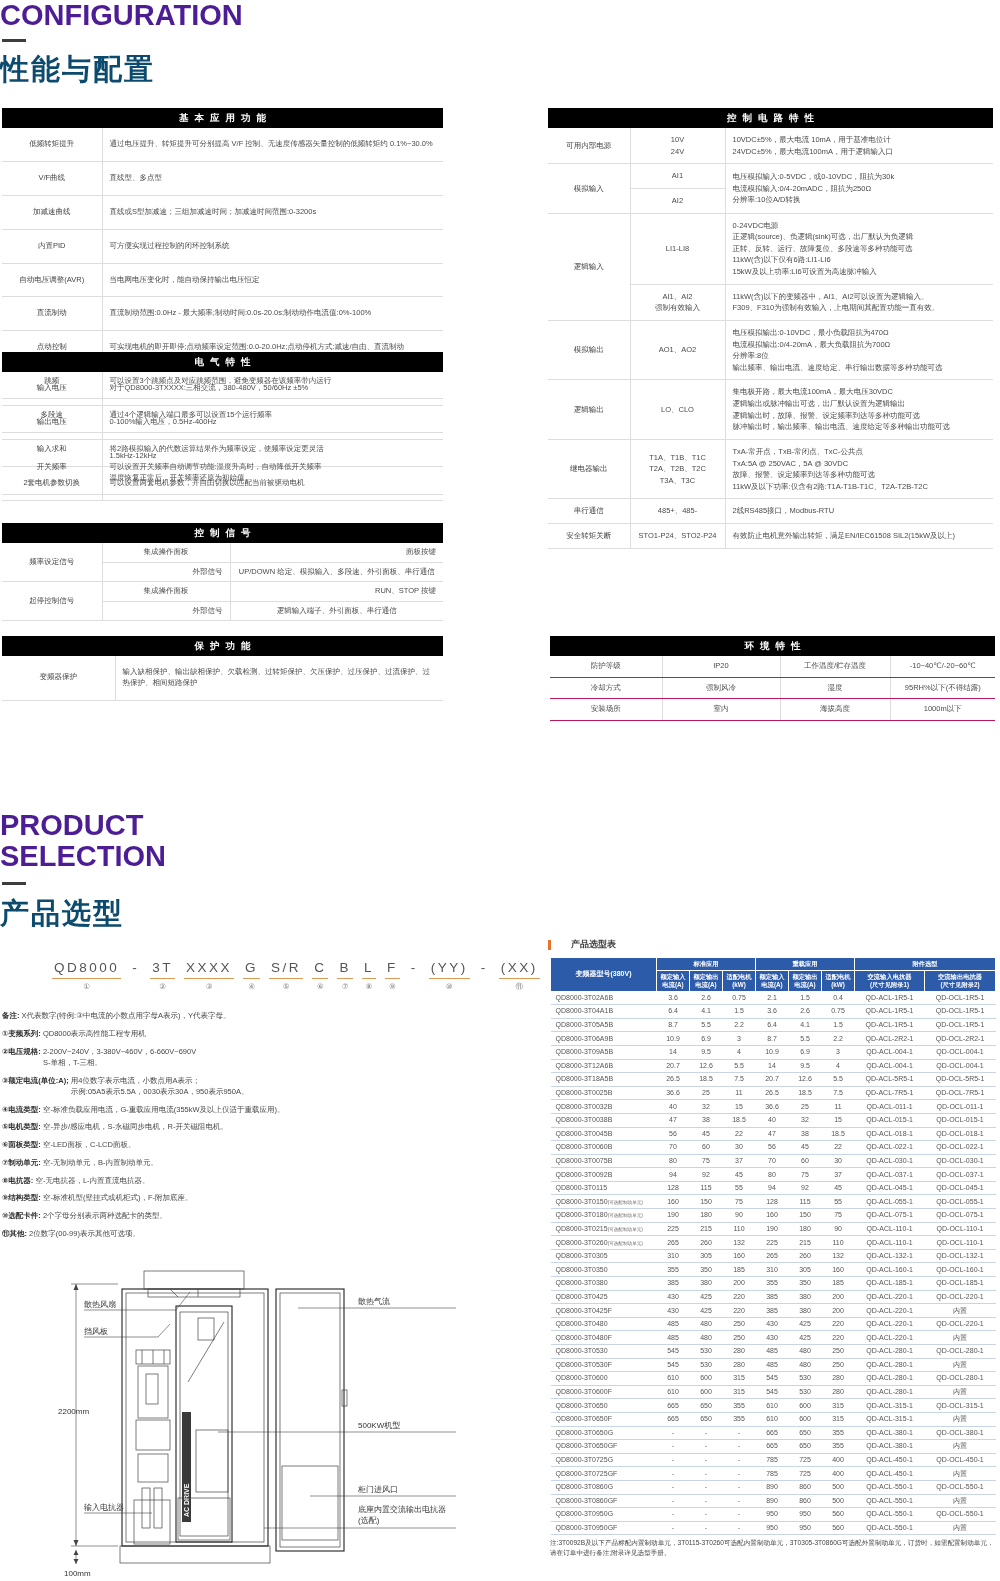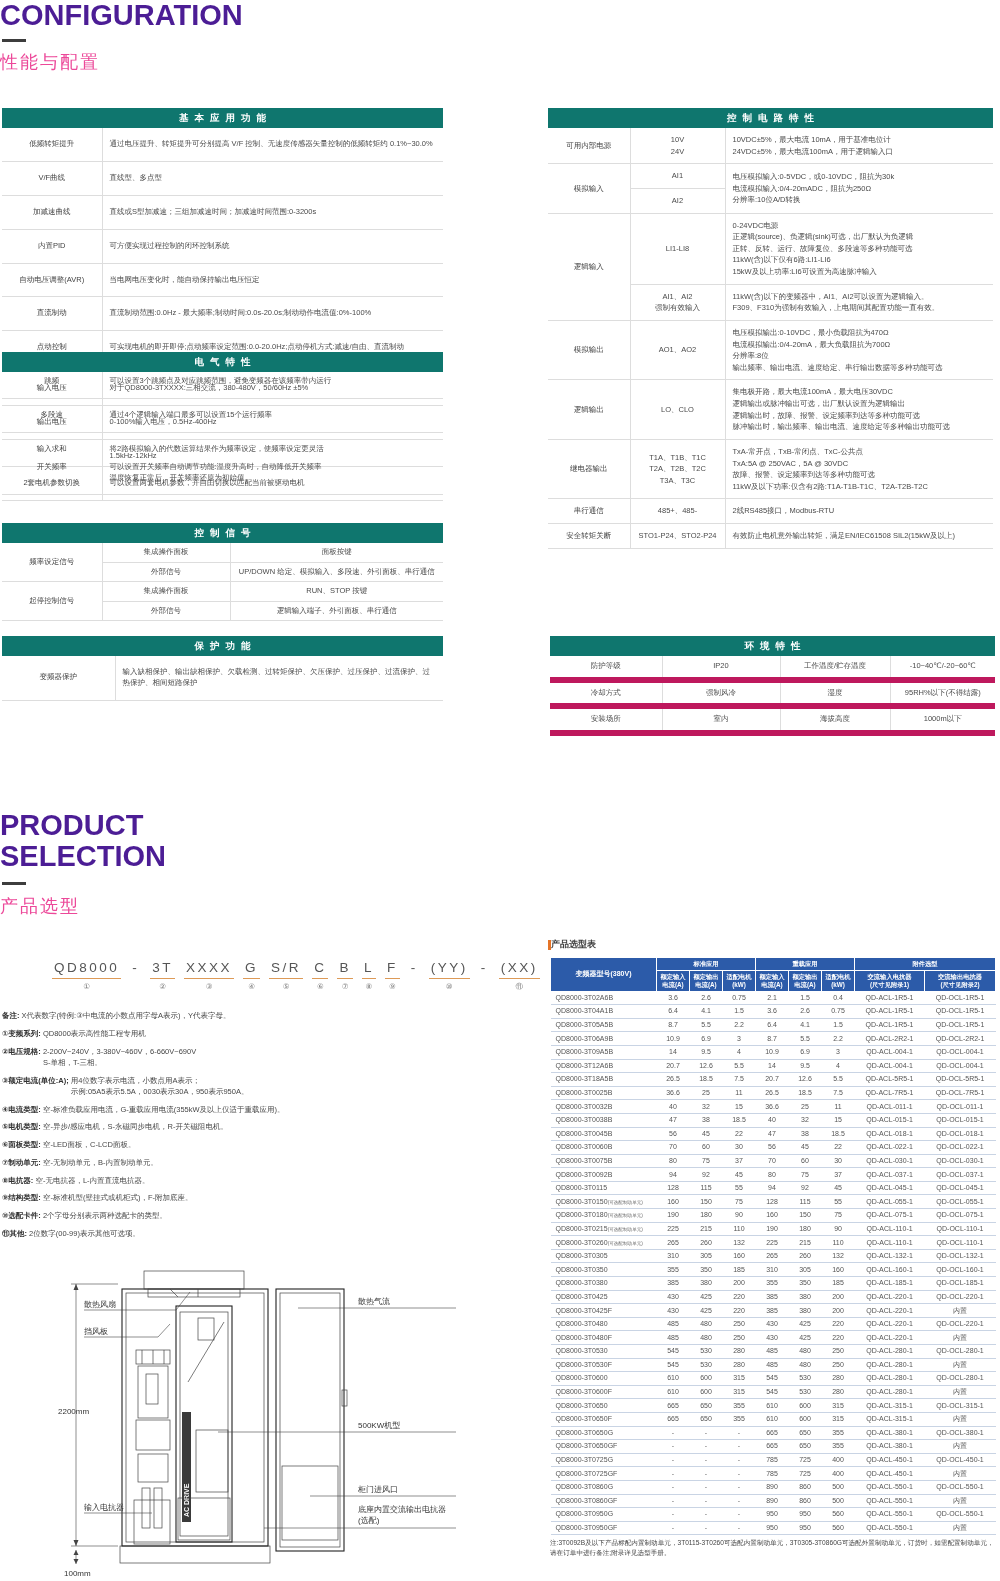--- a/index.html
+++ b/index.html
@@ -1,59 +1,59 @@
 <!DOCTYPE html>
 <html><head>
 <meta charset="utf-8">
 <style>
 *{margin:0;padding:0;box-sizing:border-box}
 html,body{background:#fff}
 body{width:1000px;height:1581px;position:relative;font-family:"Liberation Sans","DejaVu Sans",sans-serif;color:#4a4a4a;overflow:hidden}
 .abs{position:absolute}
 .bigtitle{font-size:29px;font-weight:bold;color:#4c1d95;line-height:1.08;letter-spacing:0}
 .dash{width:24px;height:3px;background:#3d3d3d}
-.zhtitle{font-size:18px;color:#ec4899;font-weight:400;letter-spacing:2px}
-.titlebar{background:#0f766e;color:#fff;font-size:9.5px;font-weight:bold;letter-spacing:6px;text-align:center;padding:3.5px 0 3.5px 6px}
+.zhtitle{font-size:29px;color:#0c4a6e;font-weight:700;letter-spacing:2px}
+.titlebar{background:#000000;color:#fff;font-size:9.5px;font-weight:bold;letter-spacing:6px;text-align:center;padding:3.5px 0 3.5px 6px}
 table{border-collapse:collapse;width:100%;table-layout:fixed}
 td{vertical-align:middle}
 
 .spec{font-size:7.5px;color:#4a4a4a}
 .spec td{border-bottom:1px solid #ddd;padding:11px 7px;white-space:pre-line;line-height:1.45;text-align:left}
 .spec td:first-child{text-align:center;border-right:1px solid #ddd;color:#3f3f3f}
 .w100 col.c1{width:100px}
 .w113 col.c1{width:113px}
 
 .cs{font-size:7.5px}
-.cs td{border-bottom:1px solid #ddd;padding:4px 7px;line-height:1.4;text-align:center;border-right:1px solid #ddd}
+.cs td{border-bottom:1px solid #ddd;padding:4px 7px;line-height:1.4;text-align:right;border-right:1px solid #ddd}
 .cs td:last-child{border-right:none}
 .cs td.lbl,.cs td:nth-child(2){text-align:center}
 .cs td.lbl{color:#3f3f3f}
 
 .cc{font-size:7.5px}
 .cc td{border-bottom:1px solid #ddd;padding:6px 7px;white-space:pre-line;line-height:1.55;border-right:1px solid #ddd;text-align:left}
 .cc td.lbl{text-align:center;color:#3f3f3f}
 .cc td.term{text-align:center}
 .cc td.desc{border-right:none}
 
 .env{font-size:7.5px}
-.env td{border-bottom:6px solid #be185d;border-right:1px solid #ddd;padding:5px 4px;text-align:center;line-height:1.4}
+.env td{border-bottom:1px solid #be185d;border-right:1px solid #ddd;padding:5px 4px;text-align:center;line-height:1.4}
 .env td:last-child{border-right:none}
 
 .mcode{display:flex;align-items:flex-start;gap:9px}
 .seg{text-align:center}
 .segt{font-size:13.5px;letter-spacing:2.5px;color:#555;padding:0 2px 3px}
 .seg.u .segt{border-bottom:1.5px solid #dd9a57}
 .segn{font-size:7.5px;color:#777;margin-top:3px}
 
 .notes{font-size:7.5px;color:#474747;line-height:1.5}
 .note{margin-bottom:6.5px}
 .note b{color:#333}
 .note .nbody{white-space:pre-line;display:inline-block;vertical-align:top}
 
-.sel-label{font-size:9px;font-weight:bold;color:#3d3d3d;display:flex;align-items:center;gap:0}
+.sel-label{font-size:9px;font-weight:bold;color:#3d3d3d;display:flex;align-items:center;gap:20px}
 .sel-label .bar{width:3px;height:10px;background:#e57428;display:inline-block}
 .sel{font-size:7px;color:#555}
 .sel th{background:#2c5ba9;color:#fff;font-weight:600;border:1px solid #fff;white-space:pre-line;font-size:6.3px;line-height:1.25;padding:2px 1px;text-align:center}
 .sel th.model{font-size:7px}
 .sel td{border-bottom:1px solid #c9d4e4;text-align:center;padding:0 1px;height:13.6px;line-height:1.15}
 .sel td.mod{text-align:left;padding-left:5px;white-space:nowrap}
 .sel .tiny{font-size:4.6px;color:#666}
 .selnote{font-size:6.6px;color:#444;line-height:1.5}
 
 .drawing text{font-size:8px;fill:#333;font-family:"Liberation Sans","DejaVu Sans",sans-serif}

